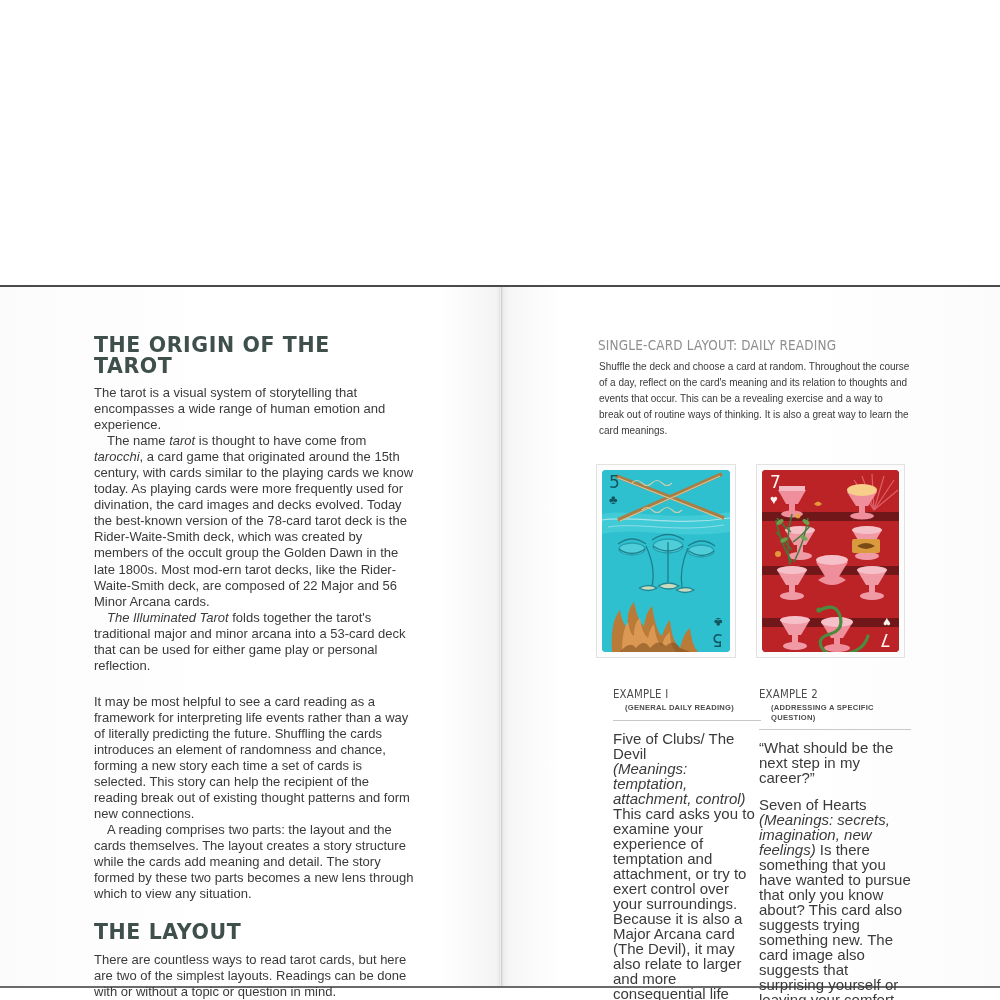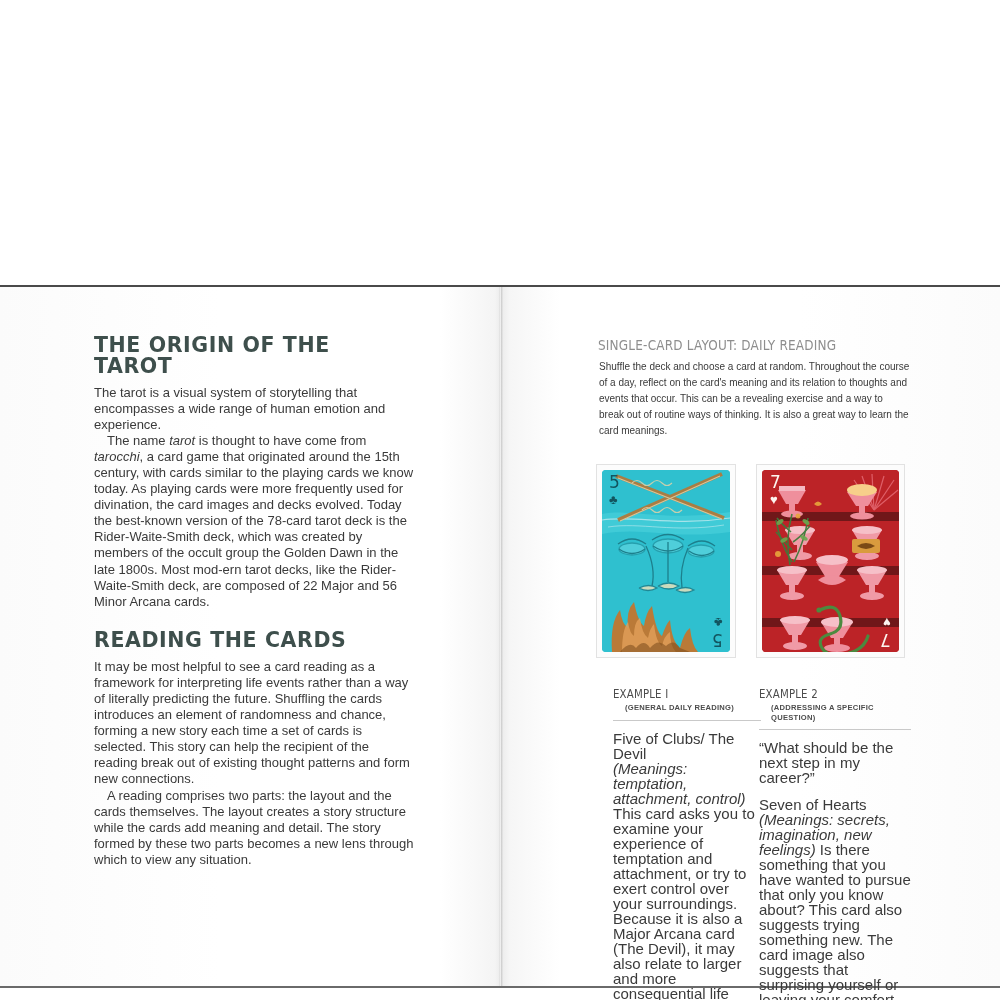--- a/index.html
+++ b/index.html
@@ -148,29 +148,33 @@
 
   <div class="page page-left">
     <div class="col-left-inner">
 
       <div class="blk">
         <h1 class="h1">THE ORIGIN OF THE TAROT</h1>
         <p class="body">The tarot is a visual system of storytelling that encompasses a wide range of human emotion and experience.</p>
         <p class="body ind">
           <span>The name </span><em>tarot</em><span> is thought to have come from </span><em>tarocchi</em><span>, a card game that originated around the 15th century, with cards similar to the playing cards we know today. As playing cards were more frequently used for divination, the card images and decks evolved. Today the best-known version of the 78-card tarot deck is the Rider-Waite-Smith deck, which was created by members of the occult group the Golden Dawn in the late 1800s. Most mod-ern tarot decks, like the Rider-Waite-Smith deck, are composed of 22 Major and 56 Minor Arcana cards.</span>
         </p>
+        <p class="body ind">
+          <em>The Illuminated Tarot</em><span> folds together the tarot's traditional major and minor arcana into a 53-card deck that can be used for either game play or personal reflection.</span>
+        </p>
       </div>
 
       <div class="blk">
-        <h1 class="h1">READING THE CARDS</h1>
         <p class="body">It may be most helpful to see a card reading as a framework for interpreting life events rather than a way of literally predicting the future. Shuffling the cards introduces an element of randomness and chance, forming a new story each time a set of cards is selected. This story can help the recipient of the reading break out of existing thought patterns and form new connections.</p>
         <p class="body ind">A reading comprises two parts: the layout and the cards themselves. The layout creates a story structure while the cards add meaning and detail. The story formed by these two parts becomes a new lens through which to view any situation.</p>
       </div>
 
       <div class="blk">
+        <h1 class="h1">THE LAYOUT</h1>
+        <p class="body">There are countless ways to read tarot cards, but here are two of the simplest layouts. Readings can be done with or without a topic or question in mind.</p>
       </div>
 
     </div>
   </div>
 
   <div class="gutter"></div>
 
   <div class="page page-right">
 
     <div class="col-right-inner">

